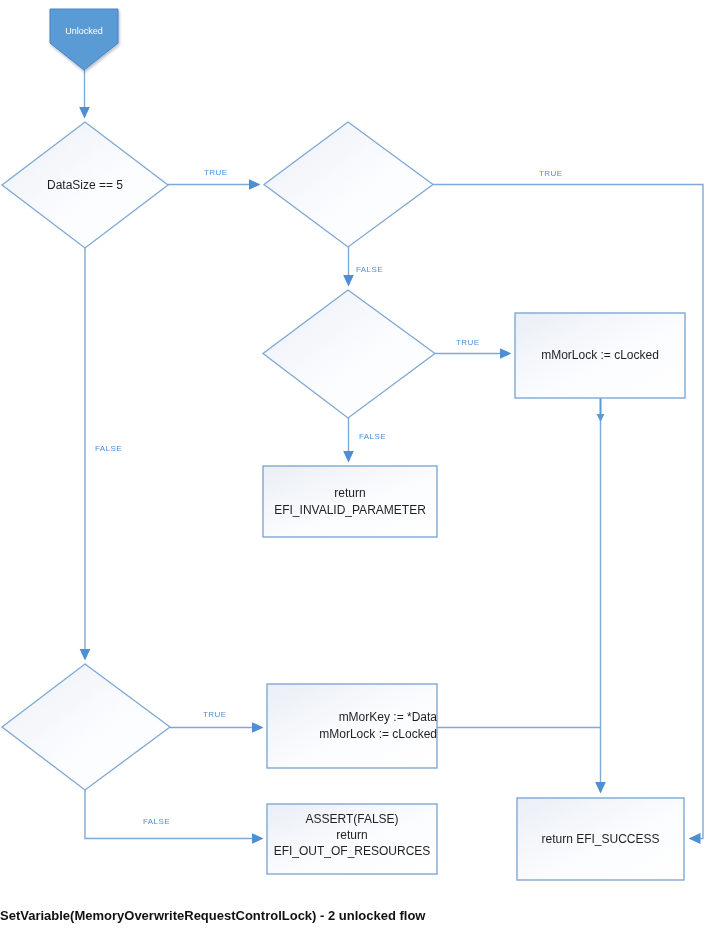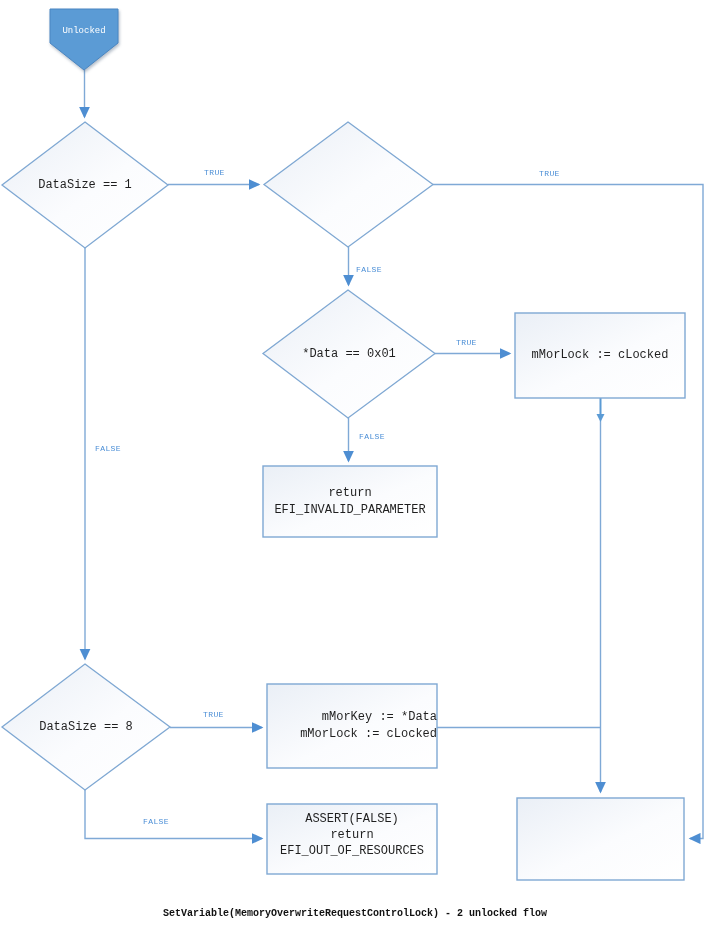--- a/index.html
+++ b/index.html
@@ -1,20 +1,20 @@
 <!DOCTYPE html>
 <html><head>
 <meta charset="utf-8">
 <style>
   html,body{margin:0;padding:0;background:#ffffff;}
   #canvas{
     position:relative;
     width:710px;height:939px;
     background:#ffffff;
-    font-family:Liberation Mono, monospace;
+    font-family:Liberation Sans, sans-serif;
     overflow:hidden;
   }
   #drawing{position:absolute;left:0;top:0;}
   .node-label{
     position:absolute;
     display:flex;align-items:center;justify-content:center;
     flex-direction:column;
     text-align:center;
     color:#1f1f1f;
     font-size:12px;
@@ -29,22 +29,21 @@
   .edge-label{
     position:absolute;
     color:#4a8ed6;
     font-size:8px;
     letter-spacing:.4px;
     pointer-events:none;
   }
   .diagram-title{
     position:absolute;
     left:0;top:908px;width:710px;
-    text-align:center;
-    font-size:10px;
+    font-size:13px;
     font-weight:bold;
     color:#111111;
   }
   .shadowed{filter:drop-shadow(1.5px 2px 1.5px rgba(90,110,135,.45));}
 </style>
 </head>
 <body>
 
 <div id="canvas">
 
@@ -90,45 +89,44 @@
       <rect x="515" y="313" width="170" height="85"></rect>
       <rect x="263" y="466" width="174" height="71"></rect>
       <rect x="267" y="684" width="170" height="84"></rect>
       <rect x="267" y="804" width="170" height="70"></rect>
       <rect x="517" y="798" width="167" height="82"></rect>
     </g>
   </svg>
 
   <div class="node-label start-label" style="left:50px;top:9px;width:68px;height:44px;">Unlocked</div>
 
-  <div class="node-label" style="left:2px;top:122px;width:166px;height:126px;">DataSize == 1</div>
+  <div class="node-label" style="left:2px;top:122px;width:166px;height:126px;">DataSize == 5</div>
 
 
-  <div class="node-label" style="left:263px;top:290px;width:172px;height:128px;">*Data == 0x01</div>
 
-  <div class="node-label" style="left:2px;top:664px;width:168px;height:126px;">DataSize == 8</div>
 
   <div class="node-label" style="left:515px;top:313px;width:170px;height:85px;">mMorLock := cLocked</div>
 
   <div class="node-label" style="left:263px;top:466px;width:174px;height:71px;">
     <div>return</div>
     <div>EFI_INVALID_PARAMETER</div>
   </div>
 
   <div class="node-label" style="left:267px;top:684px;width:170px;height:84px;align-items:flex-end;">
     <div>mMorKey := *Data</div>
     <div>mMorLock := cLocked</div>
   </div>
 
   <div class="node-label" style="left:267px;top:804px;width:170px;height:62px;line-height:16px;">
     <div>ASSERT(FALSE)</div>
     <div>return</div>
     <div>EFI_OUT_OF_RESOURCES</div>
   </div>
 
+  <div class="node-label" style="left:517px;top:798px;width:167px;height:82px;">return EFI_SUCCESS</div>
 
   <div class="edge-label" style="left:204px;top:168px;">TRUE</div>
   <div class="edge-label" style="left:95px;top:444px;">FALSE</div>
   <div class="edge-label" style="left:539px;top:169px;">TRUE</div>
   <div class="edge-label" style="left:356px;top:265px;">FALSE</div>
   <div class="edge-label" style="left:456px;top:338px;">TRUE</div>
   <div class="edge-label" style="left:359px;top:432px;">FALSE</div>
   <div class="edge-label" style="left:203px;top:710px;">TRUE</div>
   <div class="edge-label" style="left:143px;top:817px;">FALSE</div>
 

